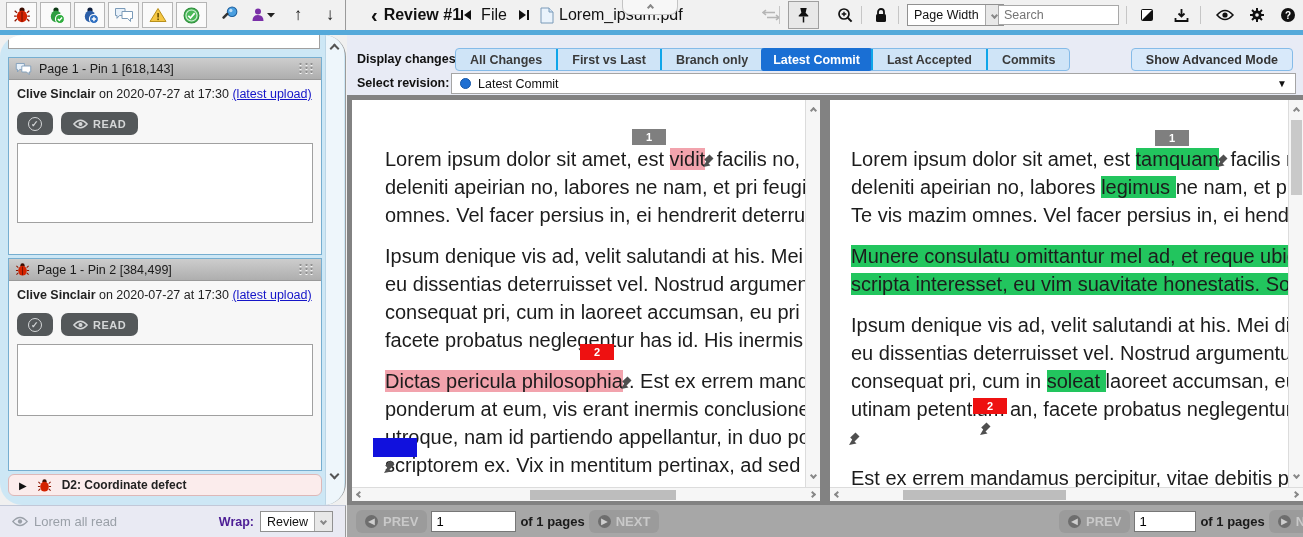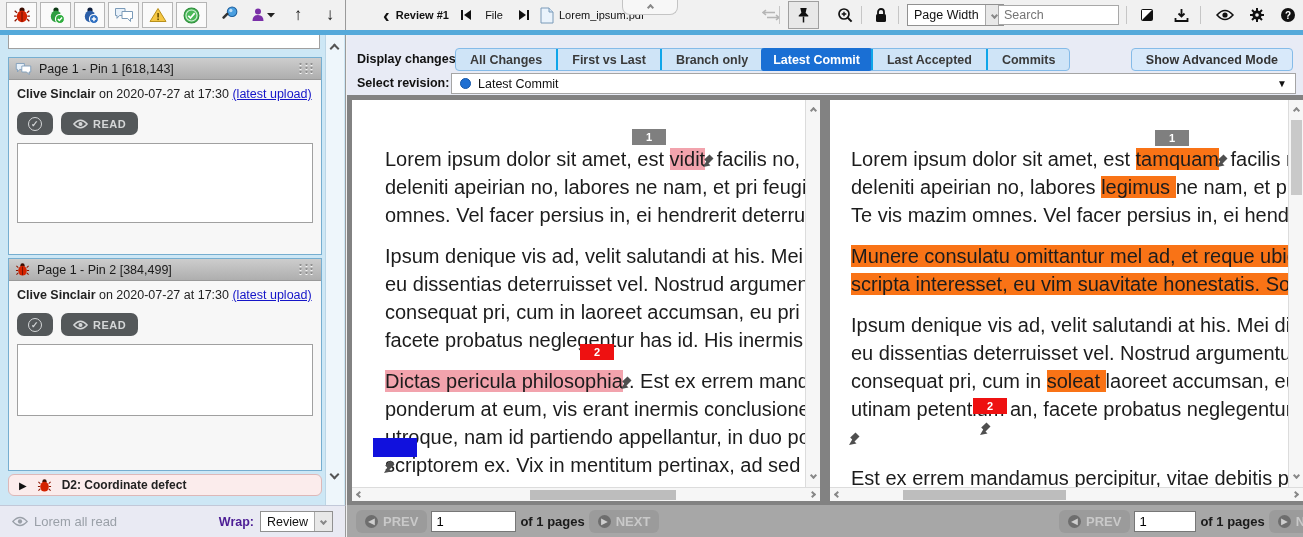--- a/index.html
+++ b/index.html
@@ -8,38 +8,38 @@
   .abs { position:absolute; }
 
   
   .toolbar { position:absolute; top:0; height:30px; background:#f1f1f1; }
   #toolbar-left { left:0; width:346px; border-right:1px solid #9a9a9a; }
   #toolbar-right { left:347px; width:956px; }
   .iconbox { position:absolute; top:2px; width:31px; height:26px; background:#fafafa; border:1px solid #b5b5b5; display:flex; align-items:center; justify-content:center; }
   .iconplain { position:absolute; top:2px; height:26px; display:flex; align-items:center; justify-content:center; }
   .vdiv { position:absolute; top:6px; width:1px; height:18px; background:#c6c6c6; }
   .arrowglyph { font-size:17px; font-weight:bold; color:#111; }
-  .tb-label { font-size:11px; color:#111; }
+  .tb-label { font-size:16px; color:#111; }
   .tb-bold { font-weight:bold; }
   .collapse-tab { position:absolute; top:0; width:56px; height:15px; background:#f7f7f7; border:1px solid #c4c4c4; border-top:none; border-radius:0 0 8px 8px; display:flex; align-items:center; justify-content:center; }
   .pressed { background:#e8e8e8; border:1px solid #9f9f9f; }
   .select-box { display:flex; align-items:center; background:#fff; border:1px solid #919191; height:22px; }
   .select-box .sv { padding:0 6px; font-size:12.5px; color:#111; white-space:nowrap; }
   .select-box .sc { width:18px; height:100%; background:#e8e8e8; border-left:1px solid #aaa; display:flex; align-items:center; justify-content:center; }
   .search-in { height:20px; width:121px; border:1px solid #a8a8a8; font-size:12.5px; padding:0 5px; color:#333; font-family:"Liberation Sans",sans-serif; }
   .chev { display:inline-block; width:7px; height:7px; border-left:2px solid #555; border-bottom:2px solid #555; }
   .chev.up { transform:rotate(135deg); } .chev.down { transform:rotate(-45deg); }
   .chev.left { transform:rotate(45deg); } .chev.right { transform:rotate(-135deg); }
   .chev.sm { width:5px; height:5px; border-color:#888; }
 
   
   #blue-strip { left:0; top:30px; width:1303px; height:5px; background:#55a9da; }
 
   
-  #sidebar { left:0; top:35px; width:346px; height:470px; background:#cde7f5; border-right:1px solid #9a9a9a; overflow:hidden; }
+  #sidebar { left:0; top:35px; width:346px; height:470px; background:#cde7f5; border-right:1px solid #9a9a9a; overflow:hidden;border-radius:22px; }
   .remnant { position:absolute; left:8px; top:-6px; width:312px; height:20px; background:#fff; border:1px solid #a0a0a0; }
   .sb-scroll { position:absolute; right:1px; top:0; width:19px; height:470px; background:#eef6fb; border-left:1px solid #bcd6e6; }
   .card { position:absolute; left:8px; width:314px; background:#f7f7f7; border:1px solid #76aed0; }
   .card-head { height:22px; background:linear-gradient(#cdcdcd,#aeaeae); border-bottom:1px solid #999; display:flex; align-items:center; padding:0 6px; gap:7px; }
   .card-title { font-size:12.5px; color:#1a1a1a; flex:1; }
   .dots { width:16px; height:12px; display:grid; grid-template-columns:repeat(3,1fr); grid-template-rows:repeat(3,1fr); gap:1px; }
   .dots i { width:3px; height:3px; border-radius:50%; background:#8b8b8b; box-shadow:0 -1px 0 #fdfdfd inset; }
   .byline { padding:7px 8px 4px; font-size:12.5px; color:#222; }
   .byline b { font-weight:bold; }
   .byline a { color:#1515c8; }
@@ -70,21 +70,21 @@
   #rev-bar .caret { font-size:10px; color:#111; }
 
   
   #doc-area { left:347px; top:95px; width:956px; height:410px; background:#828282; }
   .page { position:absolute; top:5px; height:387px; background:#fff; overflow:hidden; font-size:20px; line-height:28px; color:#1c1c1c; }
   #page-left { left:5px; width:453px; padding:45px 0 0 33px; }
   #page-right { left:483px; width:459px; padding:45px 0 0 21px; }
   .para { margin-bottom:13px; }
   .line { white-space:nowrap; }
   .hl-pink { background:#f2a3ad; }
-  .hl-green { background:#f97316; }
+  .hl-green { background:#22c55e; }
   .badge { position:absolute; min-width:34px; height:16px; color:#fff; font-size:11px; font-weight:bold; display:flex; align-items:center; justify-content:center; z-index:3; }
   .badge.gray { background:#7f7f7f; }
   .badge.red { background:#ee1111; }
   .bluebox { position:absolute; background:#1111dd; z-index:2; }
   .pin { display:inline-block; width:12px; height:13px; margin:0 -3px; position:relative; top:1px; }
   .pin.abs { position:absolute; z-index:4; }
   .vscroll { position:absolute; top:5px; width:15px; height:387px; background:#f6f6f6; border-left:1px solid #dcdcdc; }
   .hscroll { position:absolute; top:392px; height:14px; background:#f6f6f6; border-top:1px solid #dcdcdc; }
   .sb-arrow { position:absolute; display:flex; align-items:center; justify-content:center; width:15px; height:15px; }
   .thumb-v { position:absolute; left:2px; width:11px; background:#c9c9c9; }

